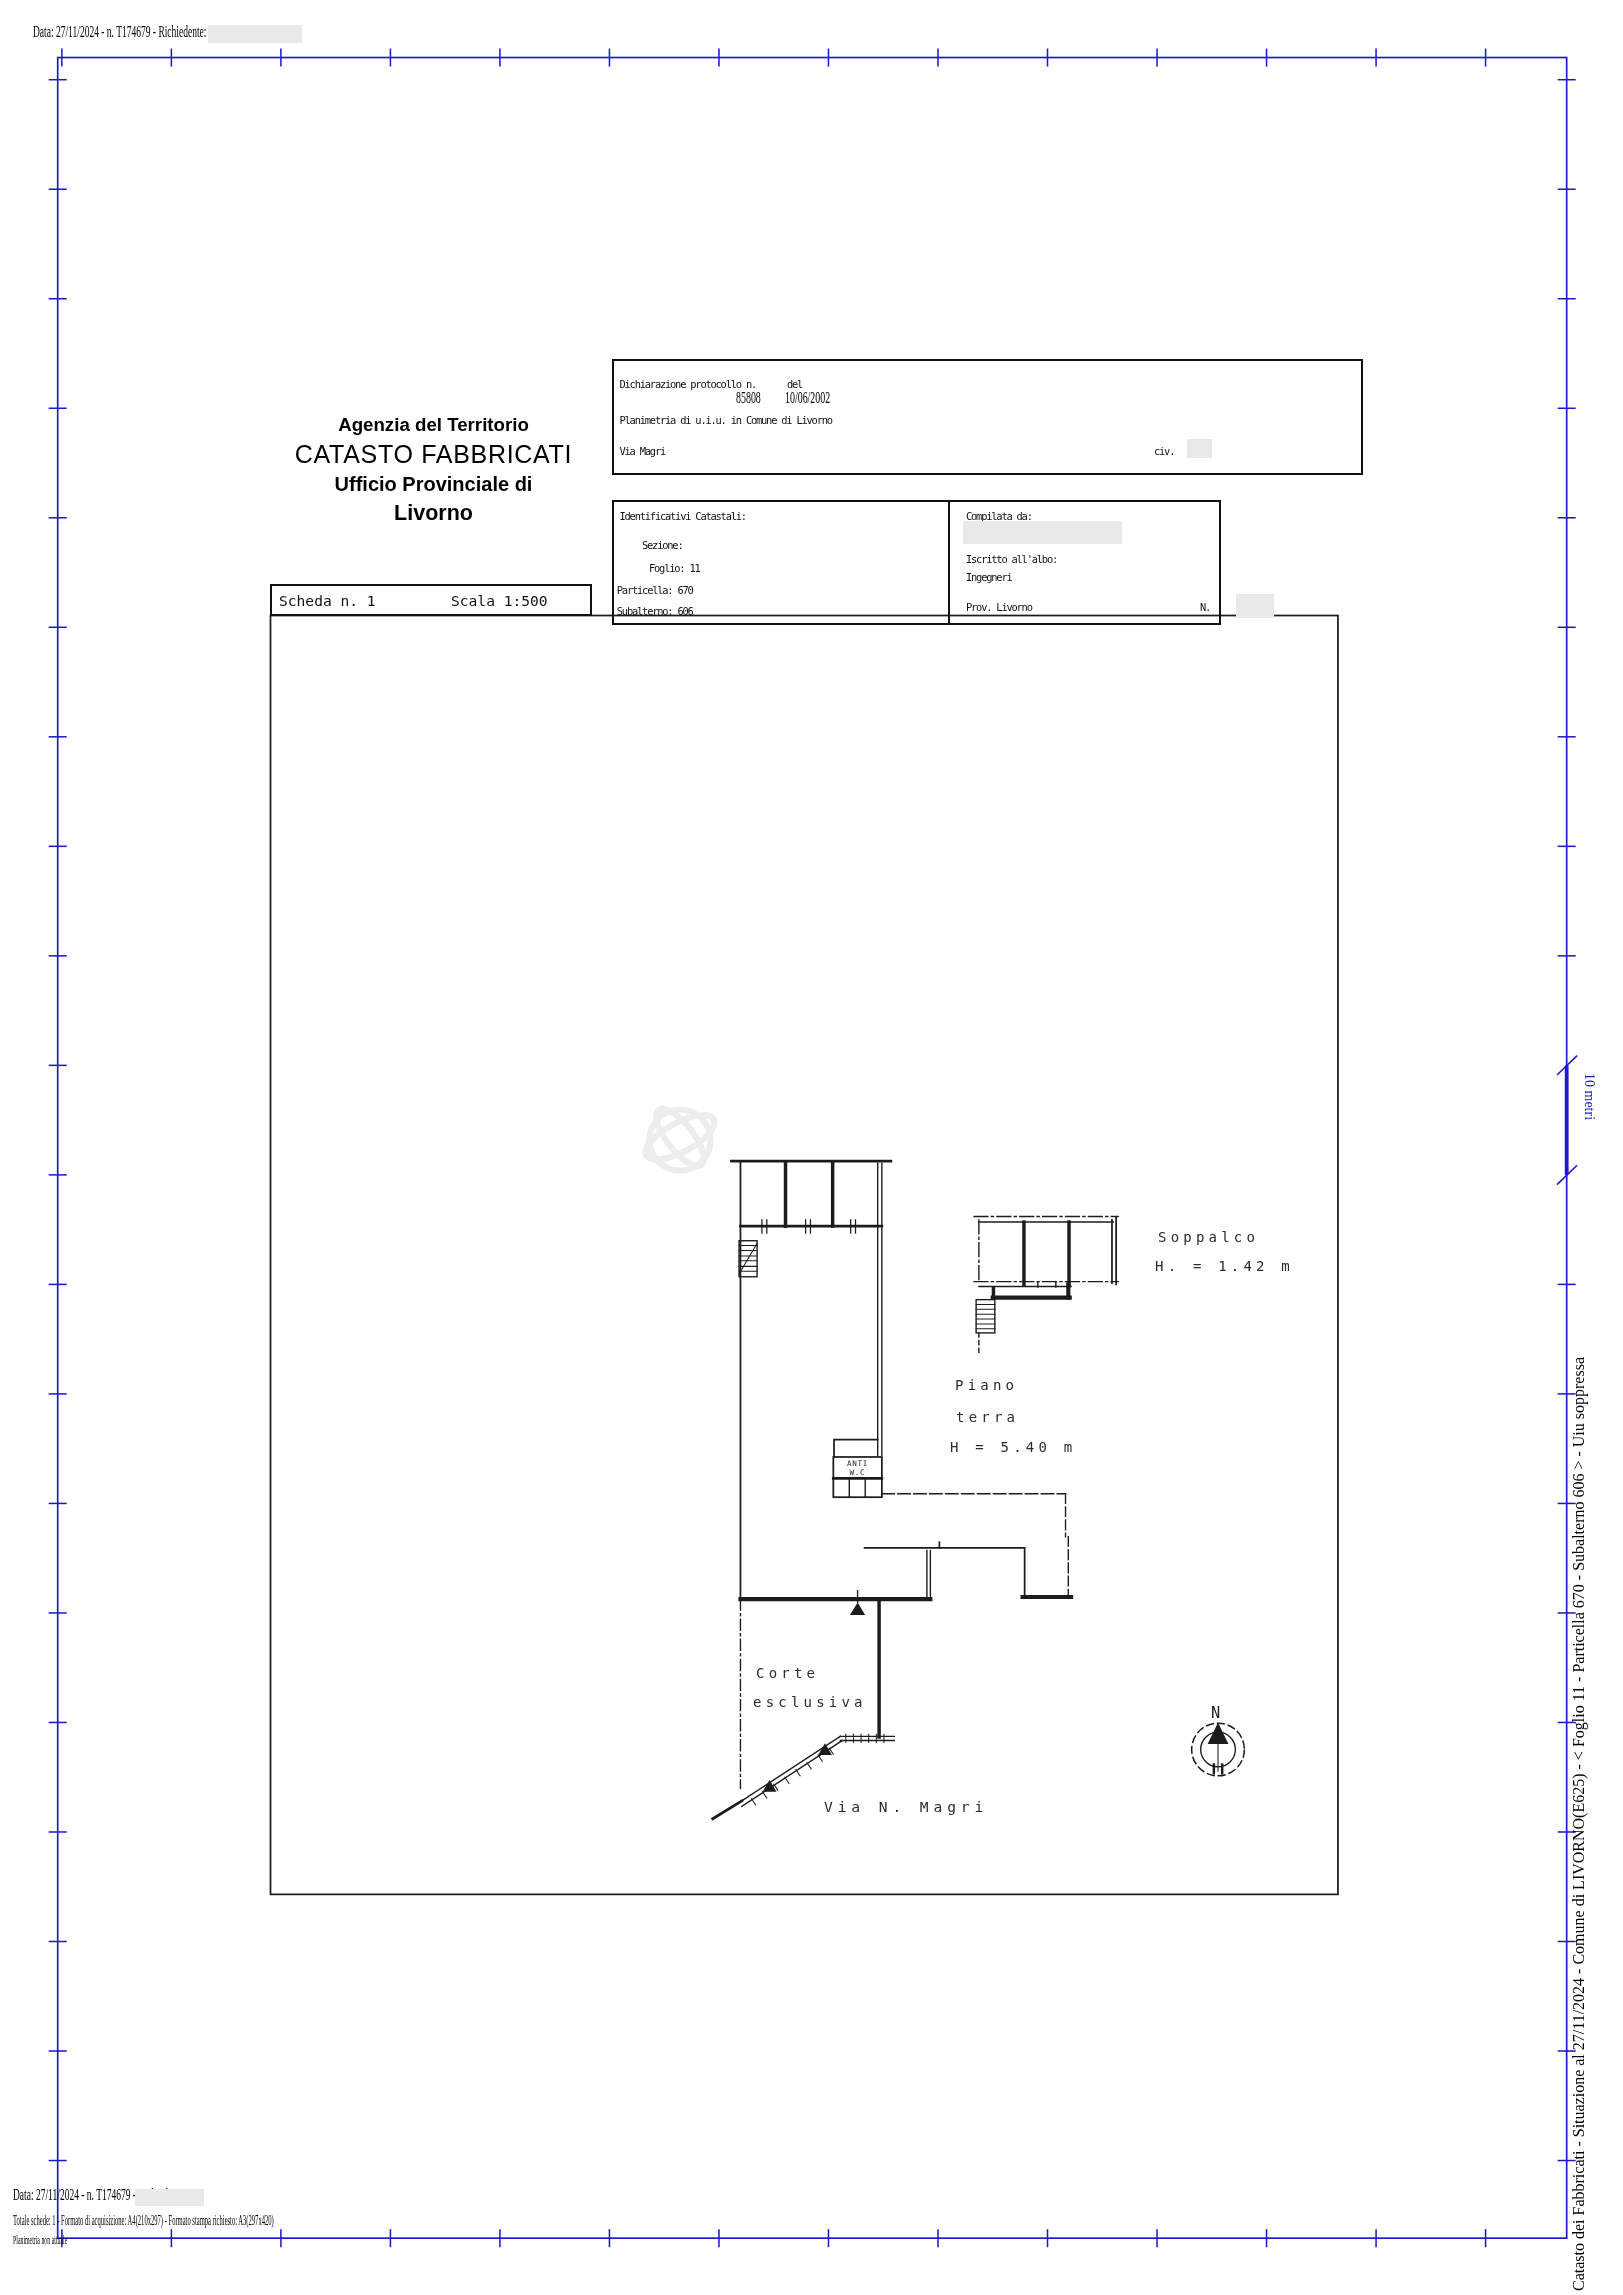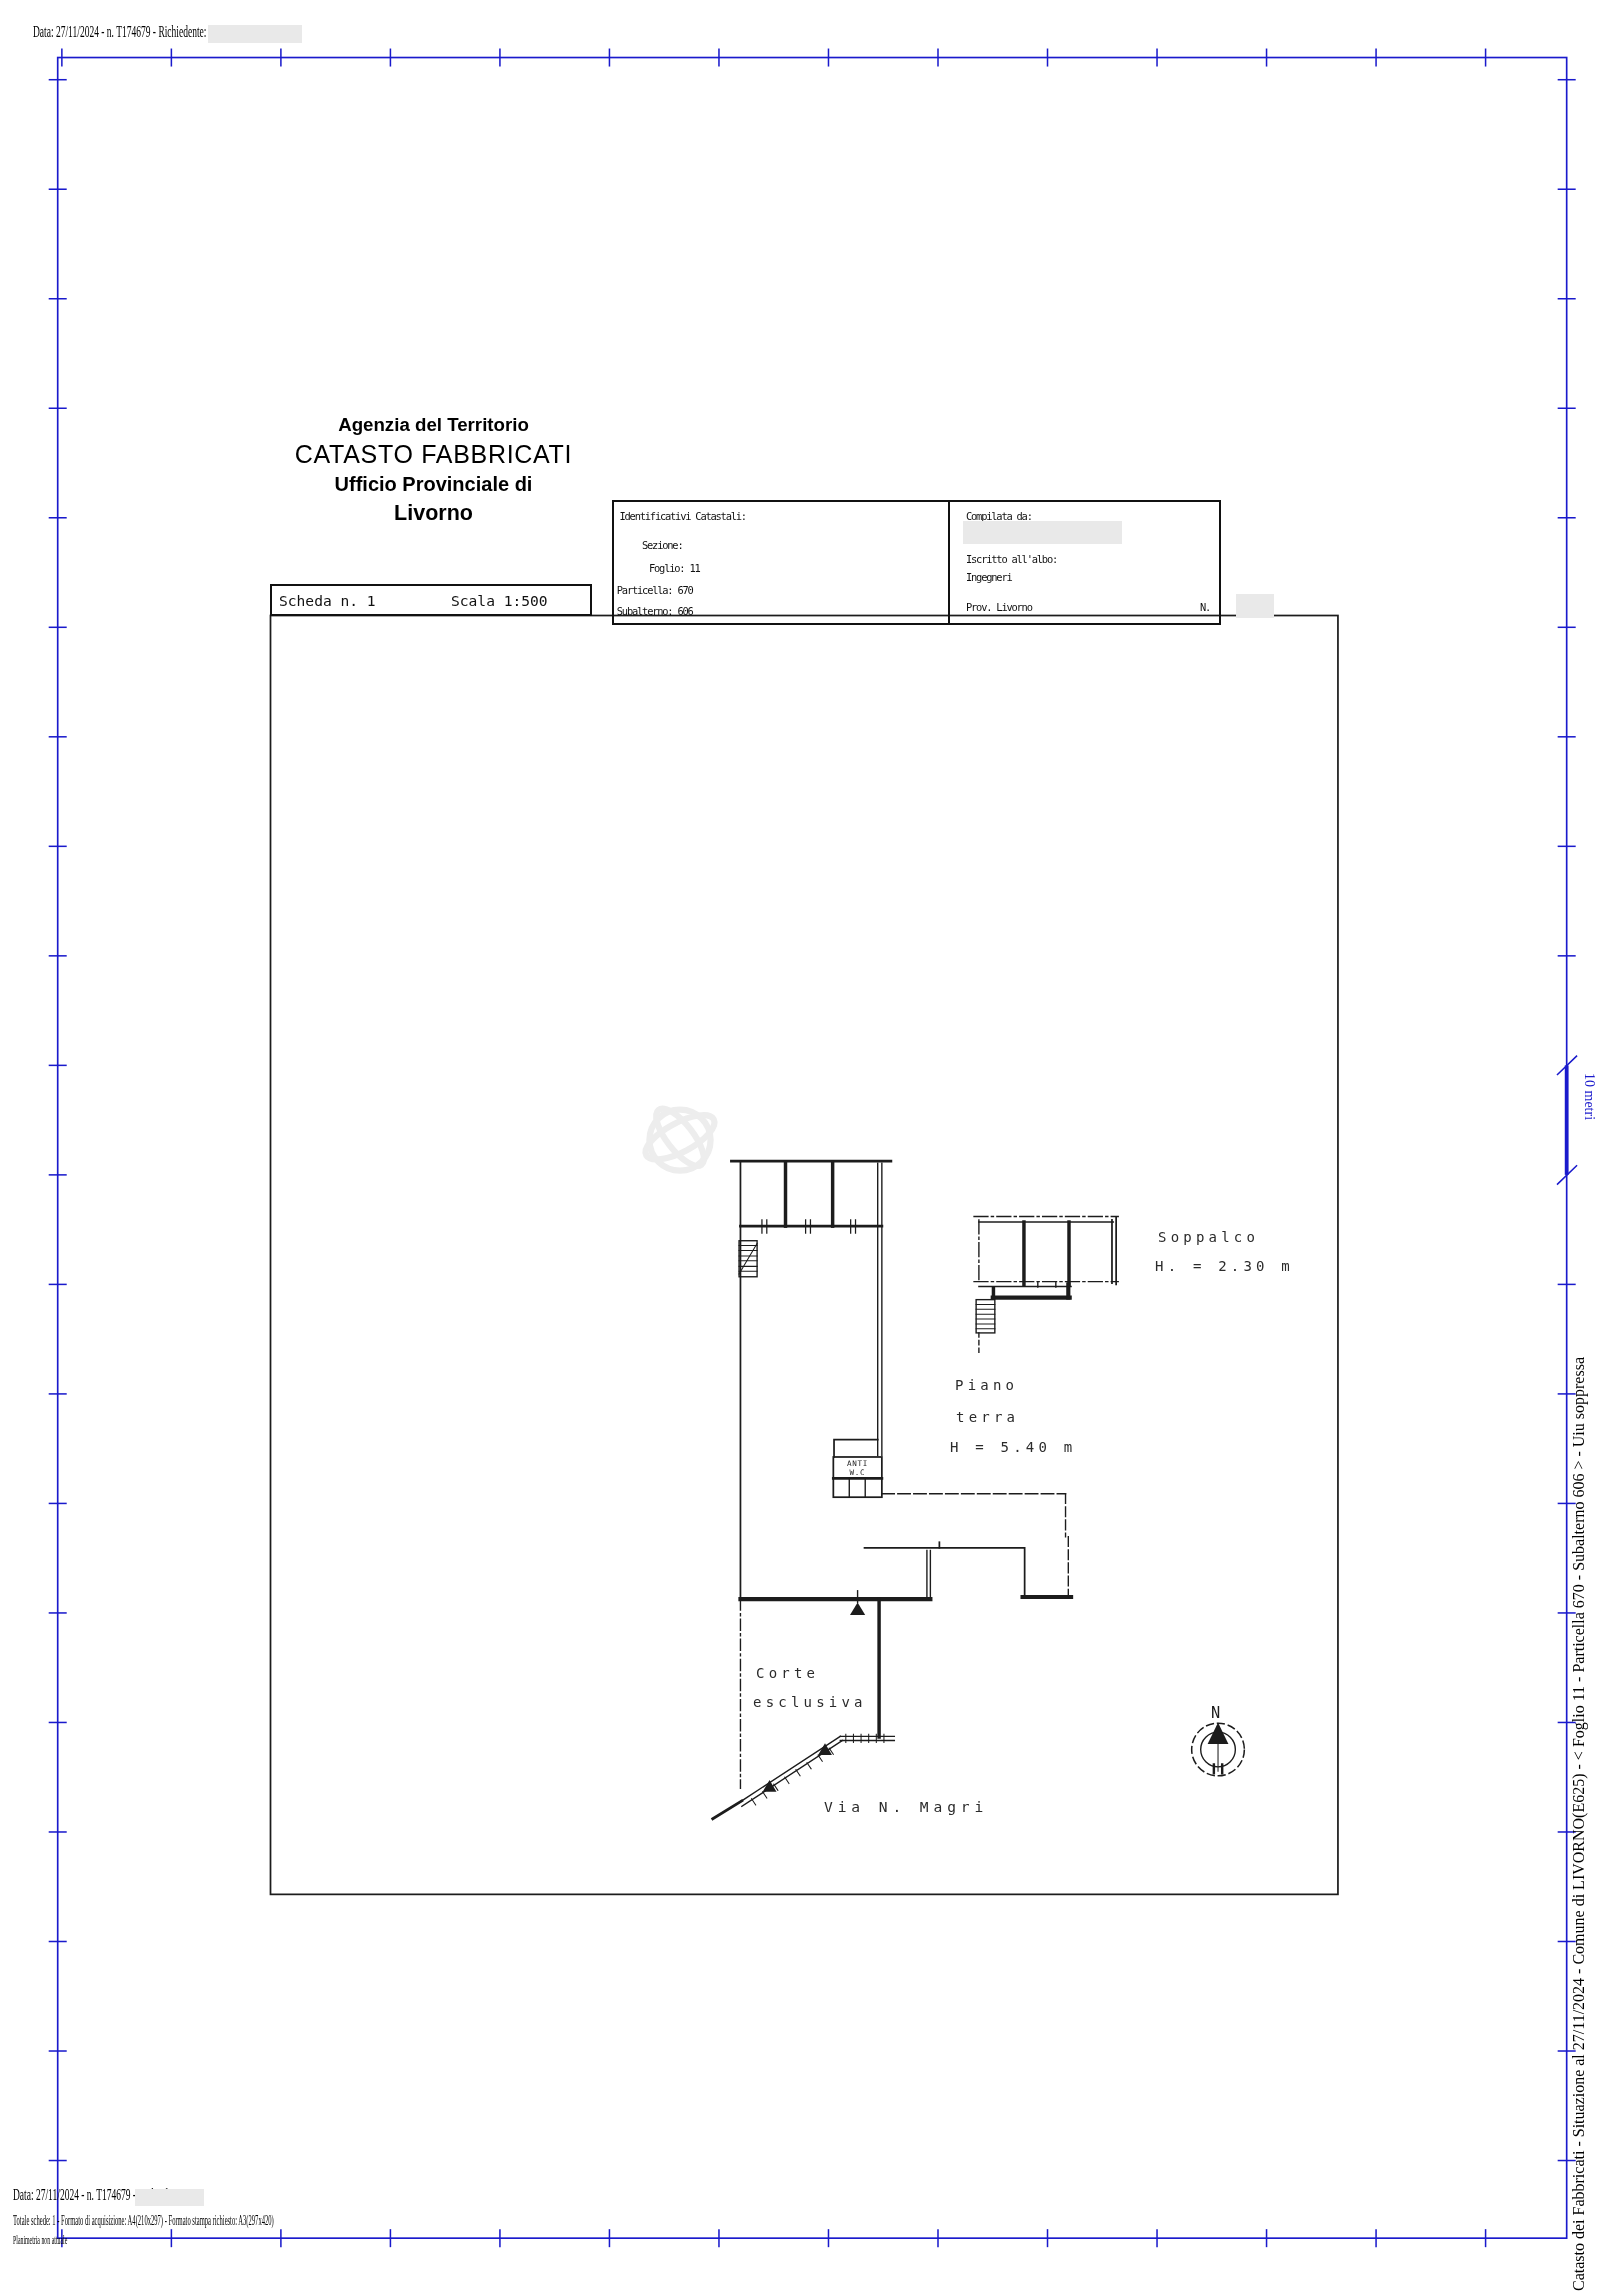--- a/index.html
+++ b/index.html
@@ -199,20 +199,30 @@
     </g>
   </svg>
 
   <div class="abs agency" style="left:267px;top:414px;">
     <div class="a1">Agenzia del Territorio</div>
     <div class="a2">CATASTO FABBRICATI</div>
     <div class="a3">Ufficio Provinciale di</div>
     <div class="a4">Livorno</div>
   </div>
 
+  <div class="abs box" style="left:612px;top:359px;width:751px;height:116px;">
+    <span class="abs mono" style="left:5.5px;top:17.3px;">Dichiarazione protocollo n.</span>
+    <span class="abs serif" style="left:122px;top:28px;font-size:16px;"><span class="cond62">85808</span></span>
+    <span class="abs mono" style="left:173px;top:17.3px;">del</span>
+    <span class="abs serif" style="left:171px;top:28px;font-size:16px;"><span class="cond62">10/06/2002</span></span>
+    <span class="abs mono" style="left:5.5px;top:53px;">Planimetria di u.i.u. in Comune di Livorno</span>
+    <span class="abs mono" style="left:5.5px;top:84px;">Via Magri</span>
+    <span class="abs mono" style="left:540px;top:84px;">civ.</span>
+    <span class="abs redact" style="left:573px;top:78px;width:25px;height:18.7px;"></span>
+  </div>
 
   <div class="abs box" style="left:612px;top:500px;width:609px;height:125px;">
     <div class="abs" style="left:334px;top:0;width:2.1px;height:100%;background:#111;"></div>
     <span class="abs mono" style="left:5.5px;top:8.3px;">Identificativi Catastali:</span>
     <span class="abs mono" style="left:28px;top:37px;">Sezione:</span>
     <span class="abs mono" style="left:35px;top:60px;">Foglio: 11</span>
     <span class="abs mono" style="left:2.8px;top:82px;">Particella: 670</span>
     <span class="abs mono" style="left:2.8px;top:103px;">Subalterno: 606</span>
 
     <span class="abs mono" style="left:352px;top:8.3px;">Compilata da:</span>
@@ -223,21 +233,21 @@
     <span class="abs mono" style="left:586px;top:99px;">N.</span>
     <span class="abs redact" style="left:622px;top:92px;width:38px;height:23.6px;"></span>
   </div>
 
   <div class="abs box" style="left:270px;top:584px;width:322px;height:32px;">
     <span class="abs mono-big" style="left:7px;top:6.2px;">Scheda n. 1</span>
     <span class="abs mono-big" style="left:179px;top:6.2px;">Scala 1:500</span>
   </div>
 
   <span class="abs planlabel" style="left:1158px;top:1229px;">Soppalco</span>
-  <span class="abs planlabel" style="left:1155px;top:1258px;">H. = 2.30 m</span>
+  <span class="abs planlabel" style="left:1155px;top:1258px;">H. = 1.42 m</span>
   <span class="abs planlabel" style="left:955px;top:1377px;">Piano</span>
   <span class="abs planlabel" style="left:956px;top:1409px;">terra</span>
   <span class="abs planlabel" style="left:950px;top:1439px;">H = 5.40 m</span>
   <span class="abs planlabel" style="left:756px;top:1665px;">Corte</span>
   <span class="abs planlabel" style="left:753px;top:1694px;">esclusiva</span>
   <span class="abs planlabel" style="left:824px;top:1798px;font-size:14.6px;letter-spacing:4.9px;">Via N. Magri</span>
   <span class="abs" style="left:1211px;top:1704px;font-family:'DejaVu Sans Mono',monospace;font-size:15.3px;color:#1c1c1c;">N</span>
   <span class="abs" style="left:833px;top:1459px;width:49px;text-align:center;font-size:7.6px;letter-spacing:0.7px;color:#1c1c1c;">ANTI</span>
   <span class="abs" style="left:833px;top:1468px;width:49px;text-align:center;font-size:7.6px;letter-spacing:0.7px;color:#1c1c1c;">W.C</span>
 

